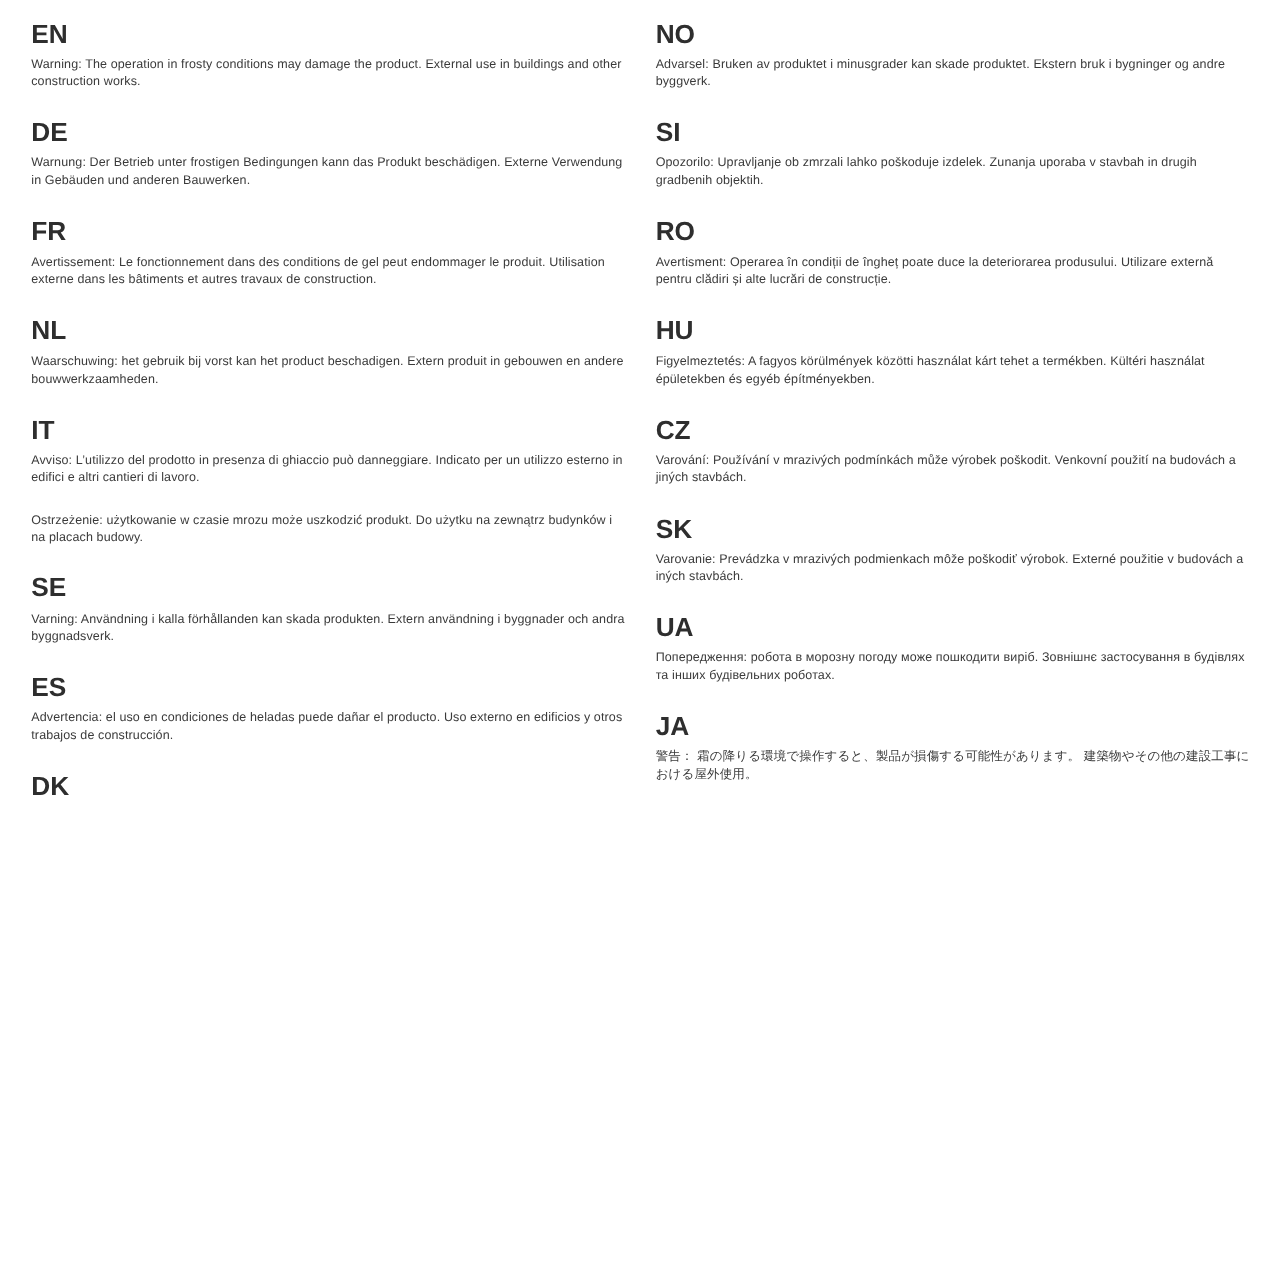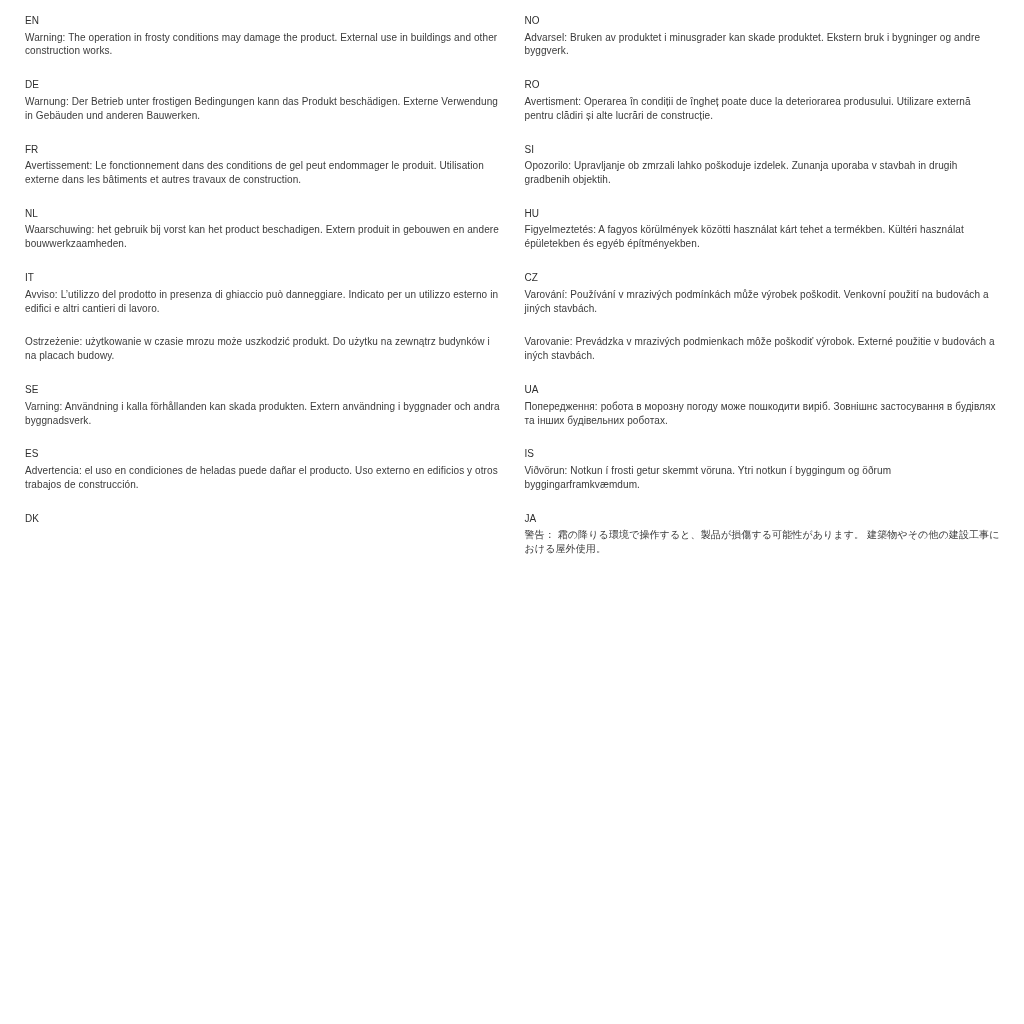--- a/index.html
+++ b/index.html
@@ -23,22 +23,22 @@
     grid-template-columns: 1fr 1fr;
     column-gap: 24px;
   }
   .col {
     min-width: 0;
   }
   .entry {
     margin: 0 0 20px 0;
   }
   .lang {
-    font-size: 10px;
-    font-weight: normal;
+    font-size: 21px;
+    font-weight: bold;
     color: #2e2e2e;
     margin: 0 0 3px 0;
     line-height: 1.35;
   }
   .text {
     font-size: 10px;
     font-weight: 400;
     margin: 0;
     line-height: 1.39;
     letter-spacing: 0.1px;
@@ -84,45 +84,42 @@
         <section class="entry">
           <h2 class="lang">DK</h2>
         </section>
       </div>
     <div class="col">
         <section class="entry">
           <h2 class="lang">NO</h2>
           <p class="text">Advarsel: Bruken av produktet i minusgrader kan skade produktet. Ekstern bruk i bygninger og andre byggverk.</p>
         </section>
         <section class="entry">
+          <h2 class="lang">SI</h2>
+          <p class="text">Opozorilo: Upravljanje ob zmrzali lahko poškoduje izdelek. Zunanja uporaba v stavbah in drugih gradbenih objektih.</p>
+        </section>
+        <section class="entry">
           <h2 class="lang">RO</h2>
           <p class="text">Avertisment: Operarea în condiții de îngheț poate duce la deteriorarea produsului. Utilizare externă pentru clădiri și alte lucrări de construcție.</p>
-        </section>
-        <section class="entry">
-          <h2 class="lang">SI</h2>
-          <p class="text">Opozorilo: Upravljanje ob zmrzali lahko poškoduje izdelek. Zunanja uporaba v stavbah in drugih gradbenih objektih.</p>
         </section>
         <section class="entry">
           <h2 class="lang">HU</h2>
           <p class="text">Figyelmeztetés: A fagyos körülmények közötti használat kárt tehet a termékben. Kültéri használat épületekben és egyéb építményekben.</p>
         </section>
         <section class="entry">
           <h2 class="lang">CZ</h2>
           <p class="text">Varování: Používání v mrazivých podmínkách může výrobek poškodit. Venkovní použití na budovách a jiných stavbách.</p>
         </section>
         <section class="entry">
+          <h2 class="lang">SK</h2>
           <p class="text">Varovanie: Prevádzka v mrazivých podmienkach môže poškodiť výrobok. Externé použitie v budovách a iných stavbách.</p>
         </section>
         <section class="entry">
           <h2 class="lang">UA</h2>
           <p class="text">Попередження: робота в морозну погоду може пошкодити виріб. Зовнішнє застосування в будівлях та інших будівельних роботах.</p>
-        </section>
-        <section class="entry">
-          <h2 class="lang">IS</h2>
-          <p class="text">Viðvörun: Notkun í frosti getur skemmt vöruna. Ytri notkun í byggingum og öðrum byggingarframkvæmdum.</p>
         </section>
         <section class="entry">
           <h2 class="lang">JA</h2>
           <p class="text">警告： 霜の降りる環境で操作すると、製品が損傷する可能性があります。 建築物やその他の建設工事における屋外使用。</p>
         </section>
       </div>
   </div>
 </div>
 
 </body></html>

